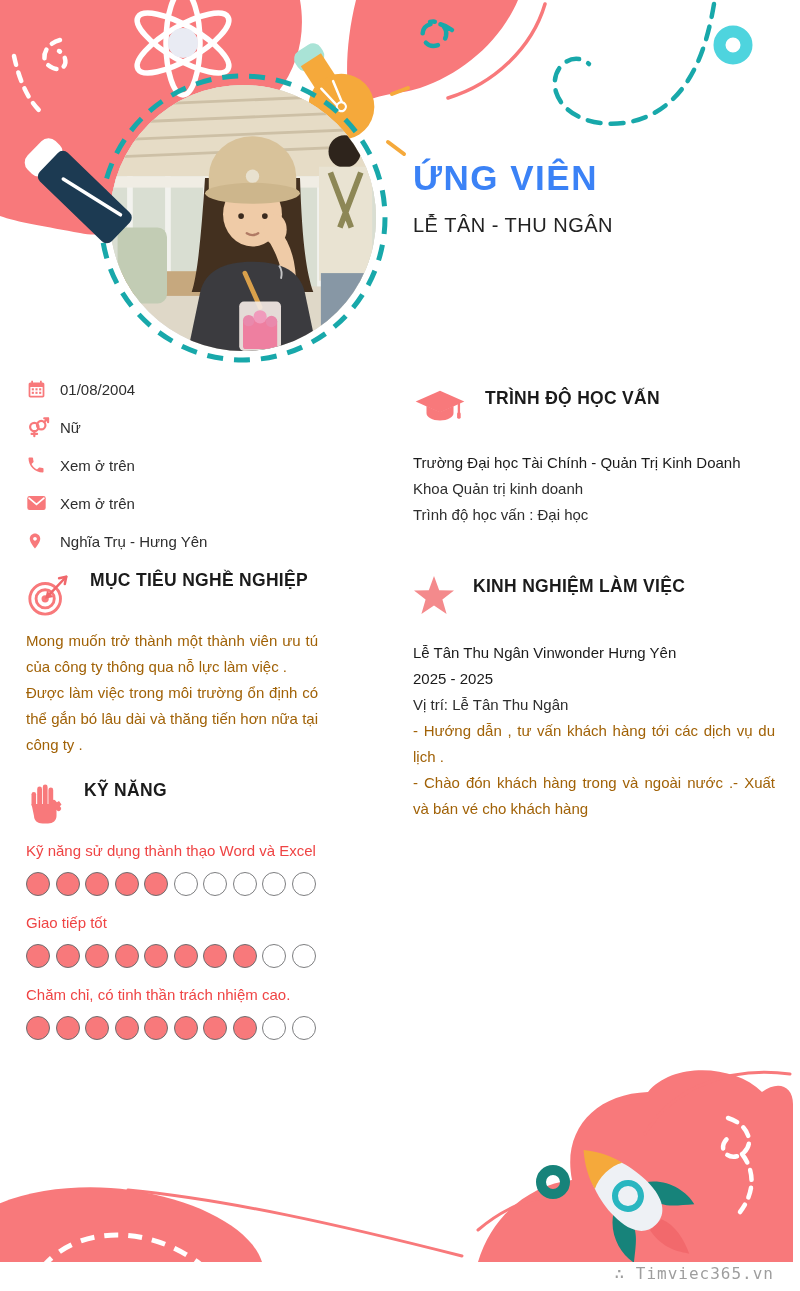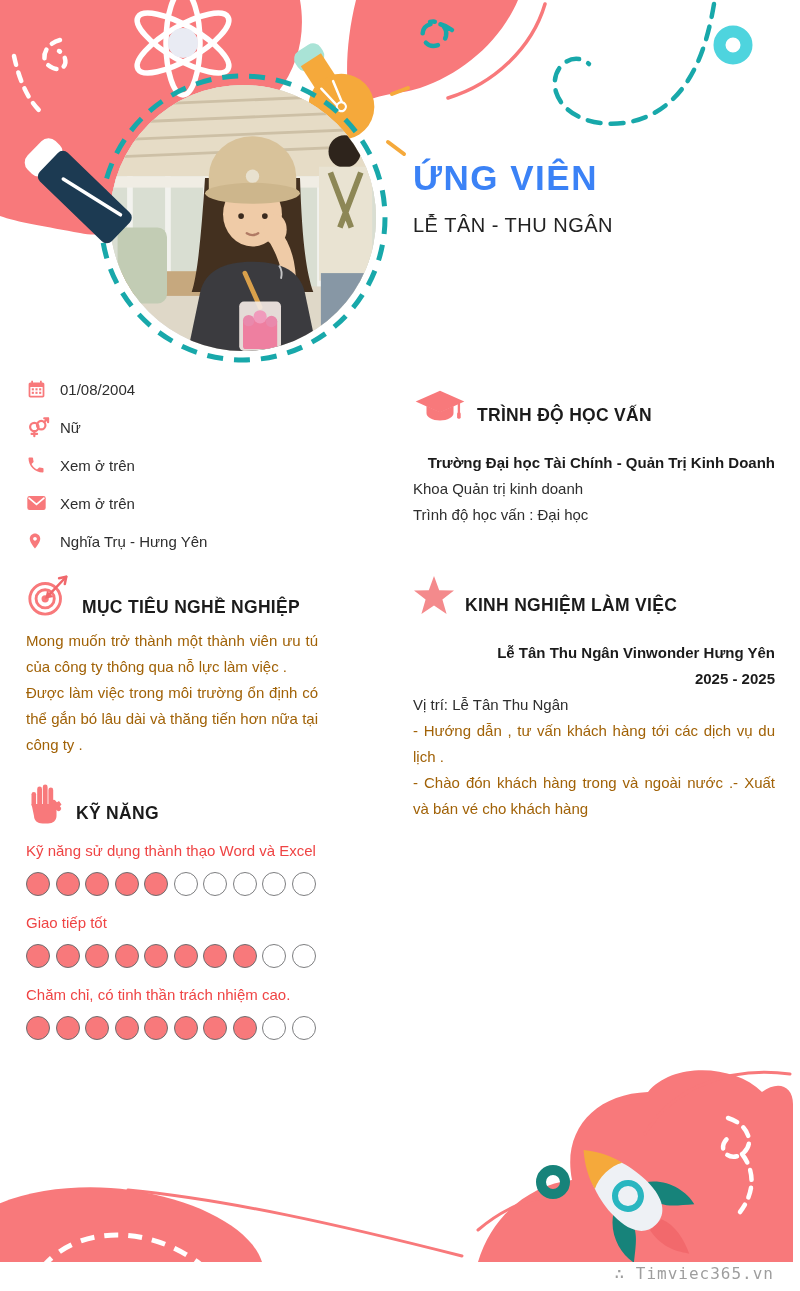--- a/index.html
+++ b/index.html
@@ -13,30 +13,30 @@
   .marker-layer{position:absolute;left:10px;top:120px;z-index:4;}
   .headline{position:absolute;left:413px;top:158px;z-index:5;}
   .headline h1{margin:0 0 16px 0;font-size:35px;font-weight:700;color:#3b82f6;letter-spacing:1.5px;}
   .headline .sub{font-size:20px;color:#222;letter-spacing:.5px;}
   .col{position:absolute;z-index:5;}
   .left-col{left:26px;top:380px;width:292px;}
   .right-col{left:413px;top:372px;width:362px;}
   .c-row{display:flex;align-items:center;margin-bottom:20px;height:18px;}
   .c-row .cicon{width:34px;flex:0 0 34px;display:flex;align-items:center;}
   .c-row .clabel{font-size:15px;color:#2e2e2e;}
-  .sec-head{display:flex;align-items:flex-end;margin:16px 0 10px 0;}
+  .sec-head{display:flex;align-items:flex-start;margin:16px 0 10px 0;gap:8px;}
   .sec-head .sicon{margin-right:10px;display:flex;align-items:center;}
   .sec-head .stitle{font-size:17.5px;font-weight:700;color:#1b1b1b;letter-spacing:.3px;}
   .para{margin:0;font-size:15px;line-height:26px;text-align:justify;color:#a16207;}
   .skill-label{margin-top:18px;font-size:15px;color:#ef4444;}
   .dots{display:flex;gap:5.5px;margin:13px 0 6px 0;}
   .dot{width:24px;height:24px;border-radius:50%;border:1.5px solid #7d7e80;background:#fff;box-sizing:border-box;}
   .dot.filled{background:var(--coral);border-color:#6d6e70;}
   .edu-block{margin-top:24px;font-size:15px;line-height:26px;}
-  .b{font-weight:700;color:#1b1b1b;text-align:right;}
+  .b{font-weight:400;color:#1b1b1b;}
   .exp-head{margin-top:48px;}
   .exp-block{margin-top:24px;font-size:15px;line-height:26px;}
   .deco-bottom{position:absolute;left:0;top:1057px;z-index:1;}
   .watermark{position:absolute;right:26px;top:1264px;z-index:6;
              font-family:"DejaVu Sans Mono",monospace;font-size:16px;color:#9e9e9e;letter-spacing:1px;}
 </style>
 </head>
 <body>
 
 <div class="page">

